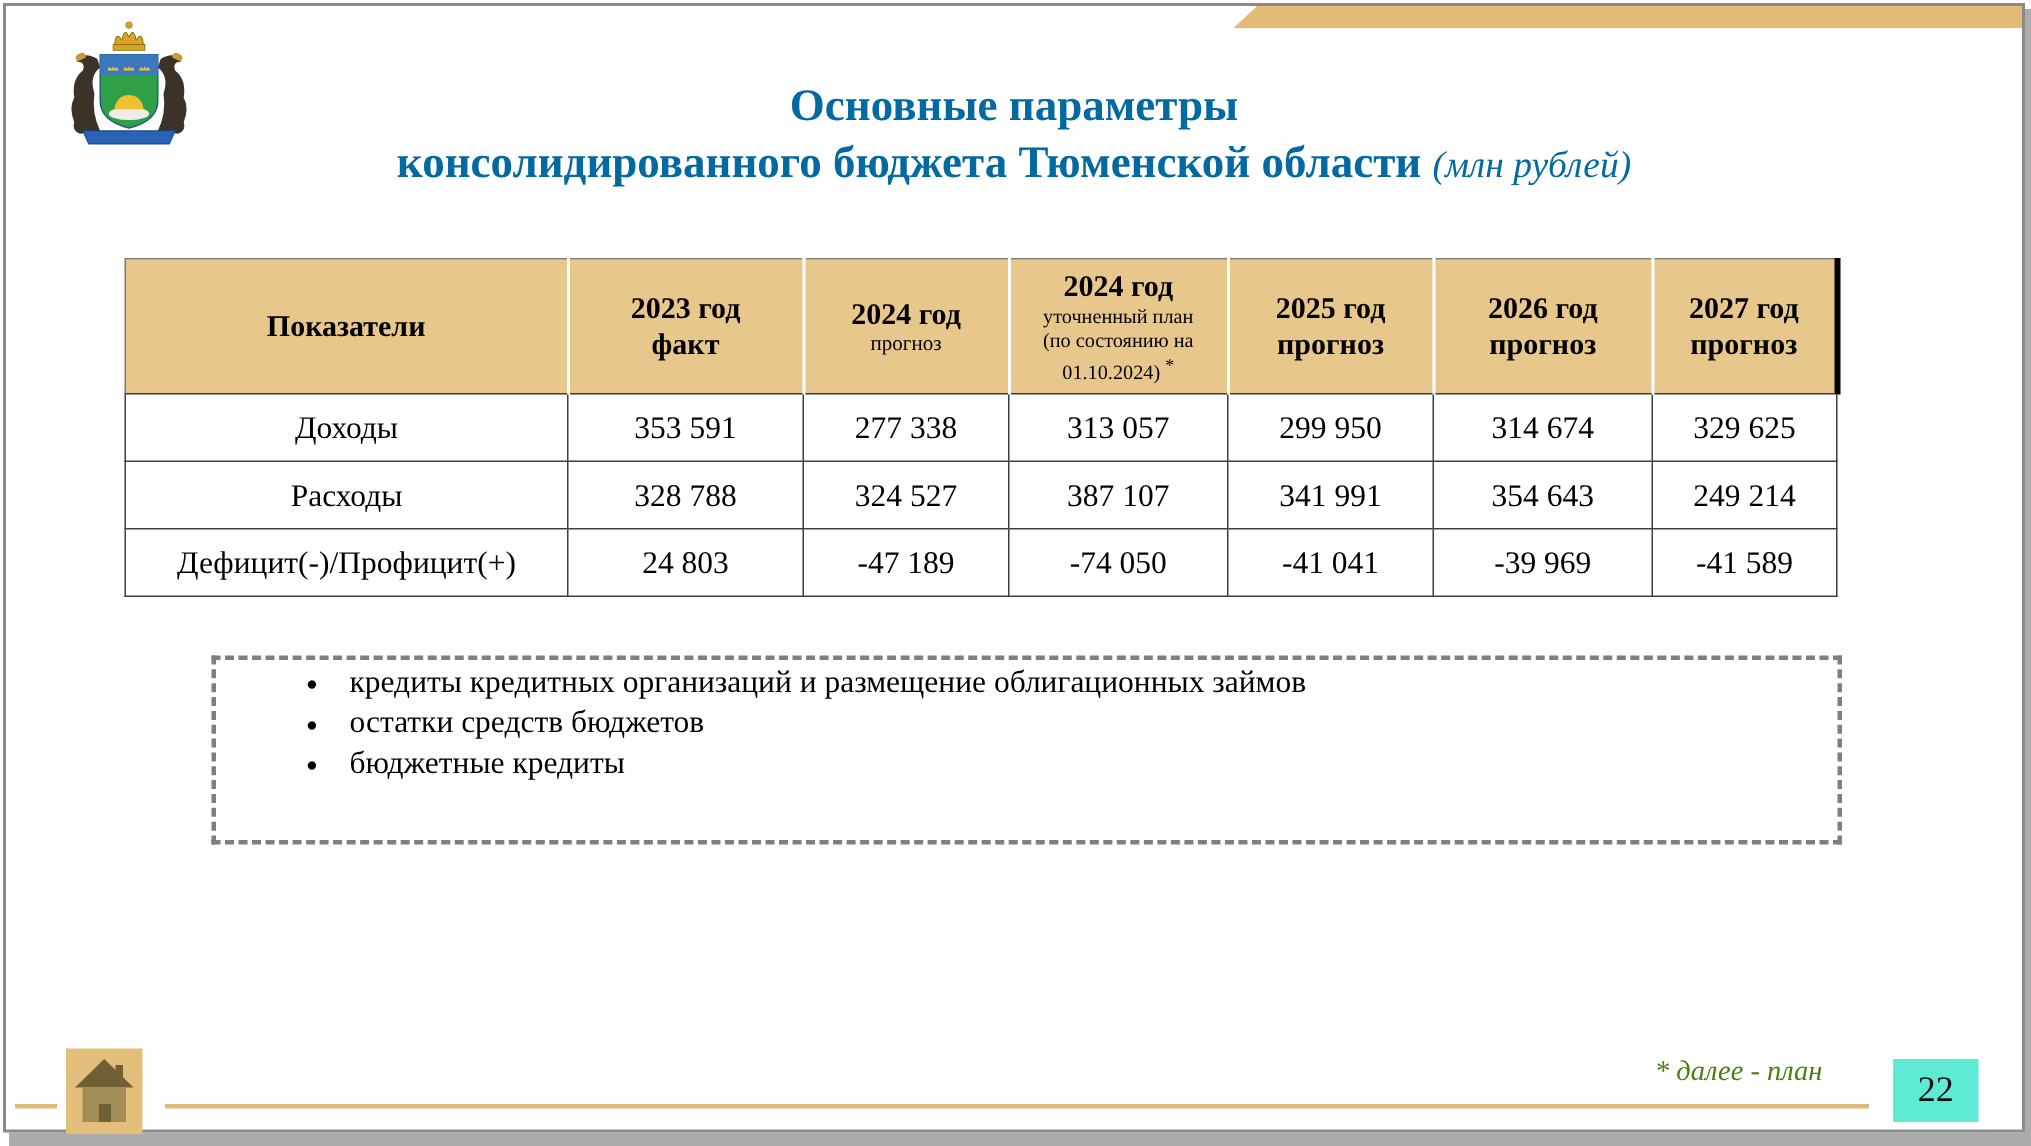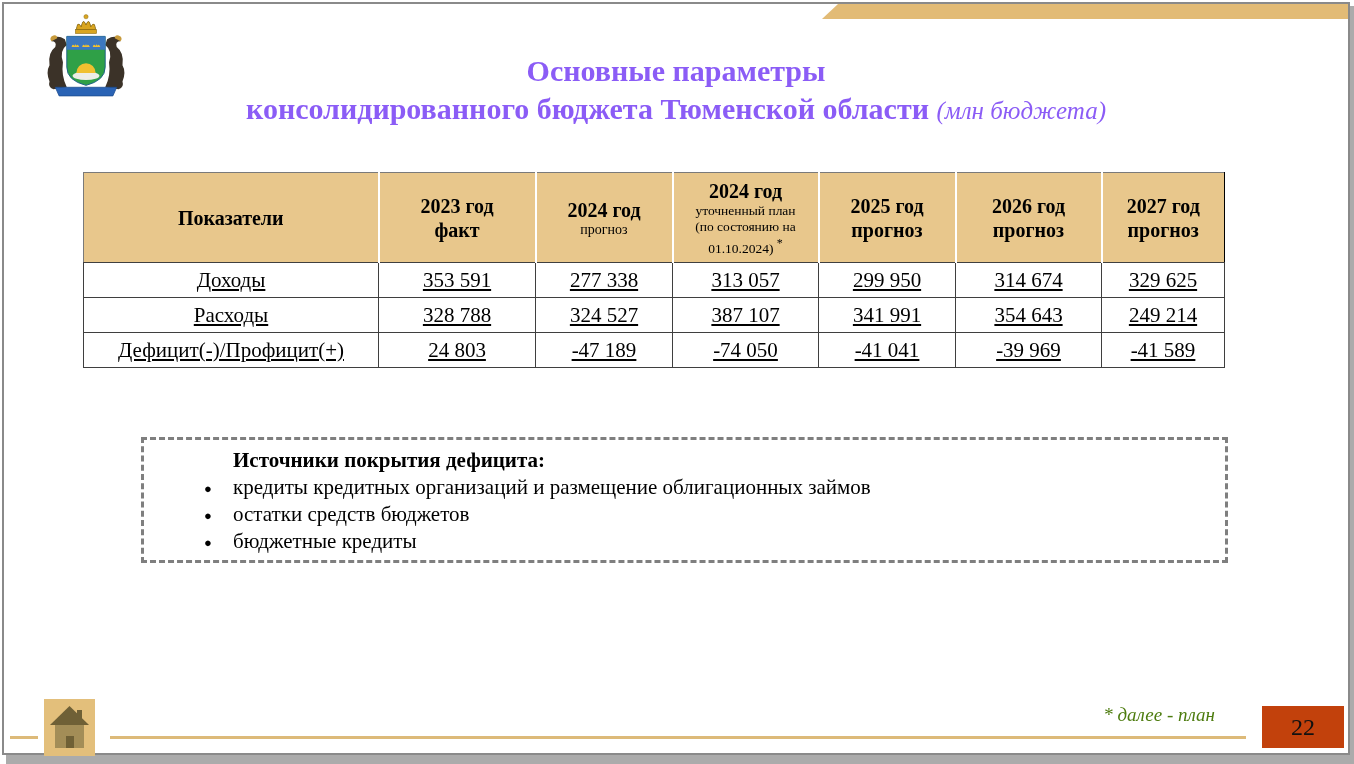--- a/index.html
+++ b/index.html
@@ -14,38 +14,38 @@
   
   .band { position:absolute; top:0; left:818px; right:0; height:15px;
           background:#E2BB76;
           clip-path:polygon(16px 0, 100% 0, 100% 100%, 0 100%); }
 
   
   .emblem { position:absolute; left:34px; top:8px; width:96px; height:92px; }
 
   
   .title { position:absolute; left:0; right:0; top:48px; text-align:center;
-           color:#8b5cf6; }
+           color:#0369a1; }
   .title .t1 { font-size:30px; font-weight:bold; line-height:38px; }
   .title .t2 { font-size:30px; font-weight:bold; line-height:38px; }
   .title .units { font-weight:normal; font-style:italic; font-size:25px; }
 
   
   table.budget { position:absolute; left:79px; top:168px; width:1141px;
                  border-collapse:collapse; table-layout:fixed;
                  border:1px solid #7a7a7a; }
   table.budget th { background:#E8C78C; height:90px; text-align:center;
                     vertical-align:middle; font-weight:bold; font-size:20px;
                     border-left:2px solid #ffffff; border-right:2px solid #ffffff;
                     border-bottom:1px solid #3f3f3f; padding:0 2px; }
   table.budget th:first-child { border-left:1px solid #7a7a7a; }
-  table.budget th:last-child  { border-right:1px solid #000000; }
-  table.budget td { background:#ffffff; height:35px; text-align:center;
+  table.budget th:last-child  { border-right:4px solid #000000; }
+  table.budget td { background:#ffffff; height:45px; text-align:center;
                     vertical-align:middle; font-size:21px; color:#000;
-                    border:1px solid #3f3f3f;text-decoration:underline; }
+                    border:1px solid #3f3f3f; }
   .th-main { display:block; line-height:24px; }
   .th-sub-bold { display:block; line-height:24px; }
   .th-sub-small { display:block; font-weight:normal; font-size:14px; line-height:16px; }
   .th-note { display:block; font-weight:normal; font-size:13.5px; line-height:16px; }
   .th-note sup { font-size:12px; }
 
   
   .deficit-box { position:absolute; left:137px; top:433px; width:1087px; height:126px;
                  border:3px dashed #7f7f7f; background:#ffffff; }
   .deficit-box .box-title { margin:7px 0 0 89px; font-size:21px; font-weight:bold;
@@ -57,22 +57,22 @@
                             font-size:13px; }
 
   
   .footer-line { position:absolute; top:732px; height:3px; background:#DDBA79; }
   .footer-line.seg-a { left:6px; width:28px; }
   .footer-line.seg-b { left:106px; width:1136px; }
   .home-btn { position:absolute; left:40px; top:695px; width:51px; height:57px;
               background:#E3BF7B; z-index:5; cursor:pointer; }
   .footnote { position:absolute; right:133px; top:700px; font-size:19px;
               font-style:italic; color:#4d7c0f; }
-  .page-box { position:absolute; left:1258px; top:702px; width:82px; height:42px;
-              background:#c2410c; display:flex; align-items:center;
+  .page-box { position:absolute; left:1258px; top:702px; width:57px; height:42px;
+              background:#5eead4; display:flex; align-items:center;
               justify-content:center; font-size:24px; color:#111; }
 </style>
 </head>
 <body>
 
 <div class="shadow"></div>
 
 <div class="slide">
 
   <div class="band"></div>
@@ -96,21 +96,21 @@
     <path d="M46 36 q1 -4 3 -1 q1 -3 2 0 q1 -3 3 1 Z" fill="#F0C030"></path>
     <path d="M57 36 q1 -4 3 -1 q1 -3 2 0 q1 -3 3 1 Z" fill="#F0C030"></path>
     <ellipse cx="50" cy="66" rx="14" ry="4.5" fill="#EDEDE6"></ellipse>
     <path d="M40 63 a10 10 0 0 1 20 0 Z" fill="#F0C030"></path>
 
     <path d="M18 78 L82 78 L78 87 L22 87 Z" fill="#2A63B5" stroke="#1c4c8e" stroke-width="0.8"></path>
   </svg>
 
   <div class="title">
     <div class="t1">Основные параметры</div>
-    <div class="t2"><span>консолидированного бюджета Тюменской области</span> <span class="units">(млн бюджета)</span></div>
+    <div class="t2"><span>консолидированного бюджета Тюменской области</span> <span class="units">(млн рублей)</span></div>
   </div>
 
   <table class="budget">
     <colgroup>
       <col style="width:295px">
         <col style="width:157px">
         <col style="width:137px">
       <col style="width:146px">
         <col style="width:137px">
         <col style="width:146px">
@@ -174,21 +174,20 @@
         <td>-47 189</td>
         <td>-74 050</td>
         <td>-41 041</td>
         <td>-39 969</td>
         <td>-41 589</td>
       </tr>
     </tbody>
   </table>
 
   <div class="deficit-box">
-    <div class="box-title">Источники покрытия дефицита:</div>
     <ul>
       <li>кредиты кредитных организаций и размещение облигационных займов</li>
       <li>остатки средств бюджетов</li>
       <li>бюджетные кредиты</li>
     </ul>
   </div>
 
   <div class="footer-line seg-a"></div>
   <div class="footer-line seg-b"></div>
 

